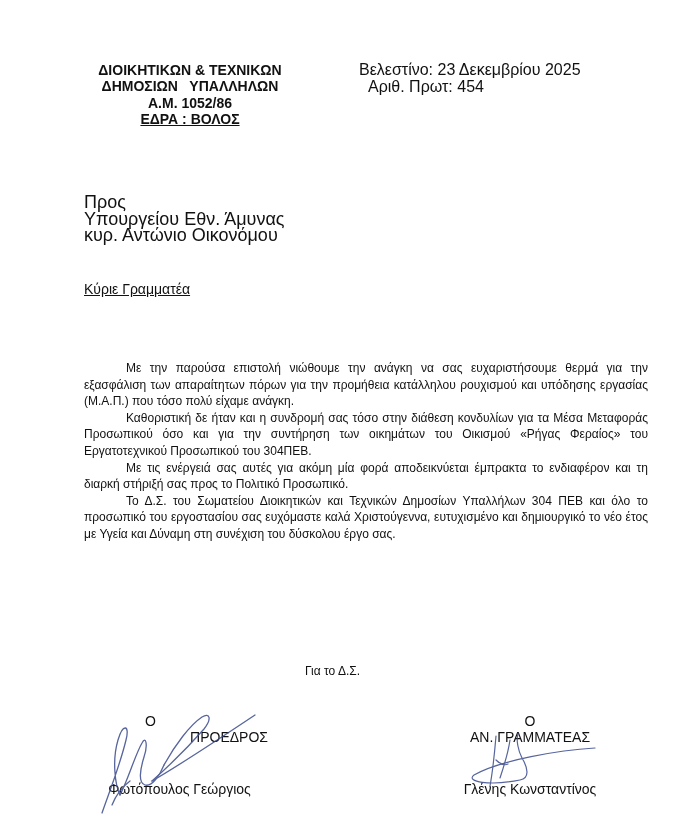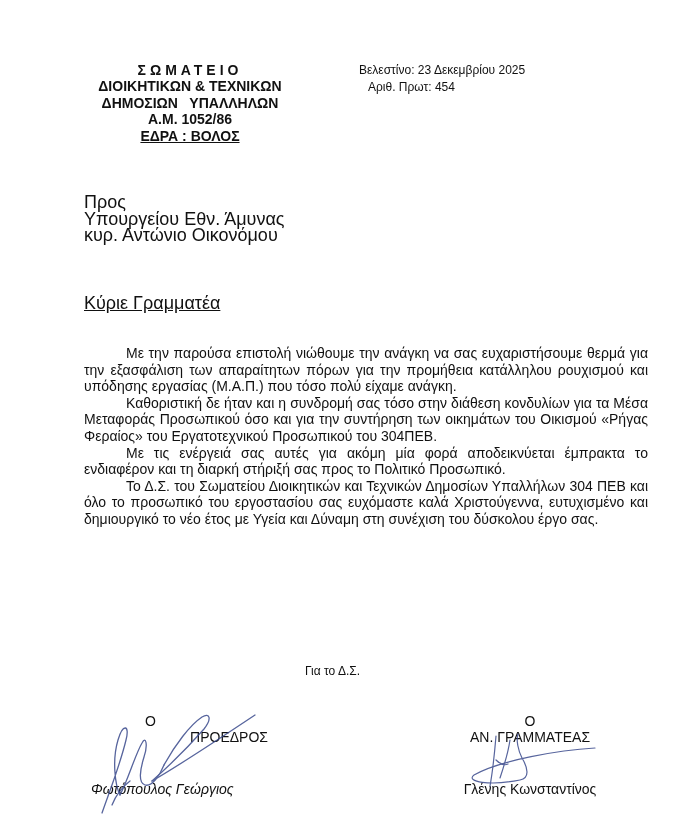--- a/index.html
+++ b/index.html
@@ -32,47 +32,47 @@
       line-height: 16.4px;
     }
     .org-block div { white-space: pre; }
     .org-block .spaced { letter-spacing: 4px; }
     .org-block .underline { text-decoration: underline; }
 
     .meta-block {
       position: absolute;
       left: 359px;
       top: 62px;
-      font-size: 12px;
+      font-size: 16px;
       line-height: 16.5px;
     }
     .meta-block .protocol { padding-left: 9px; }
 
     .recipient-block {
       position: absolute;
       left: 84px;
       top: 194px;
       font-size: 18px;
       line-height: 16.6px;
     }
 
     .salutation {
       position: absolute;
       left: 84px;
-      top: 293px;
-      font-size: 18px;
+      top: 281px;
+      font-size: 14px;
       text-decoration: underline;
     }
 
     .body-text {
       position: absolute;
       left: 84px;
-      top: 345px;
+      top: 360px;
       width: 564px;
-      font-size: 14px;
+      font-size: 12px;
       line-height: 16.6px;
       text-align: justify;
     }
     .body-text p {
       margin: 0;
       text-indent: 42px;
     }
 
     .closing {
       position: absolute;
@@ -87,34 +87,33 @@
       line-height: 16px;
       text-align: center;
     }
     .sig-left { left: 88px; top: 713px; width: 180px; }
     .sig-right { left: 440px; top: 713px; width: 180px; }
     .sig .article { display: block; }
     .sig .title { display: block; }
     .sig .name { display: block; margin-top: 36px; }
     .sig-left .title { text-align: right; padding-left: 28px; }
     .sig-left .article { text-align: left; padding-left: 57px; }
-    .sig-left .name { text-align: left; padding-left: 3px; font-style: italic; }
+    .sig-left .name { text-align: center; padding-left: 3px; }
 
     .signature-svg {
       position: absolute;
       pointer-events: none;
     }
   </style>
 </head>
 <body>
 
 <div class="page">
 
   <div class="org-block">
-    <div class="spaced">ΣΩΜΑΤΕΙΟ</div>
     <div>ΔΙΟΙΚΗΤΙΚΩΝ &amp; ΤΕΧΝΙΚΩΝ</div>
     <div>ΔΗΜΟΣΙΩΝ   ΥΠΑΛΛΗΛΩΝ</div>
     <div>Α.Μ. 1052/86</div>
     <div class="underline">ΕΔΡΑ : ΒΟΛΟΣ</div>
   </div>
 
   <div class="meta-block">
     <div>Βελεστίνο: 23 Δεκεμβρίου 2025</div>
     <div class="protocol">Αριθ. Πρωτ: 454</div>
   </div>

